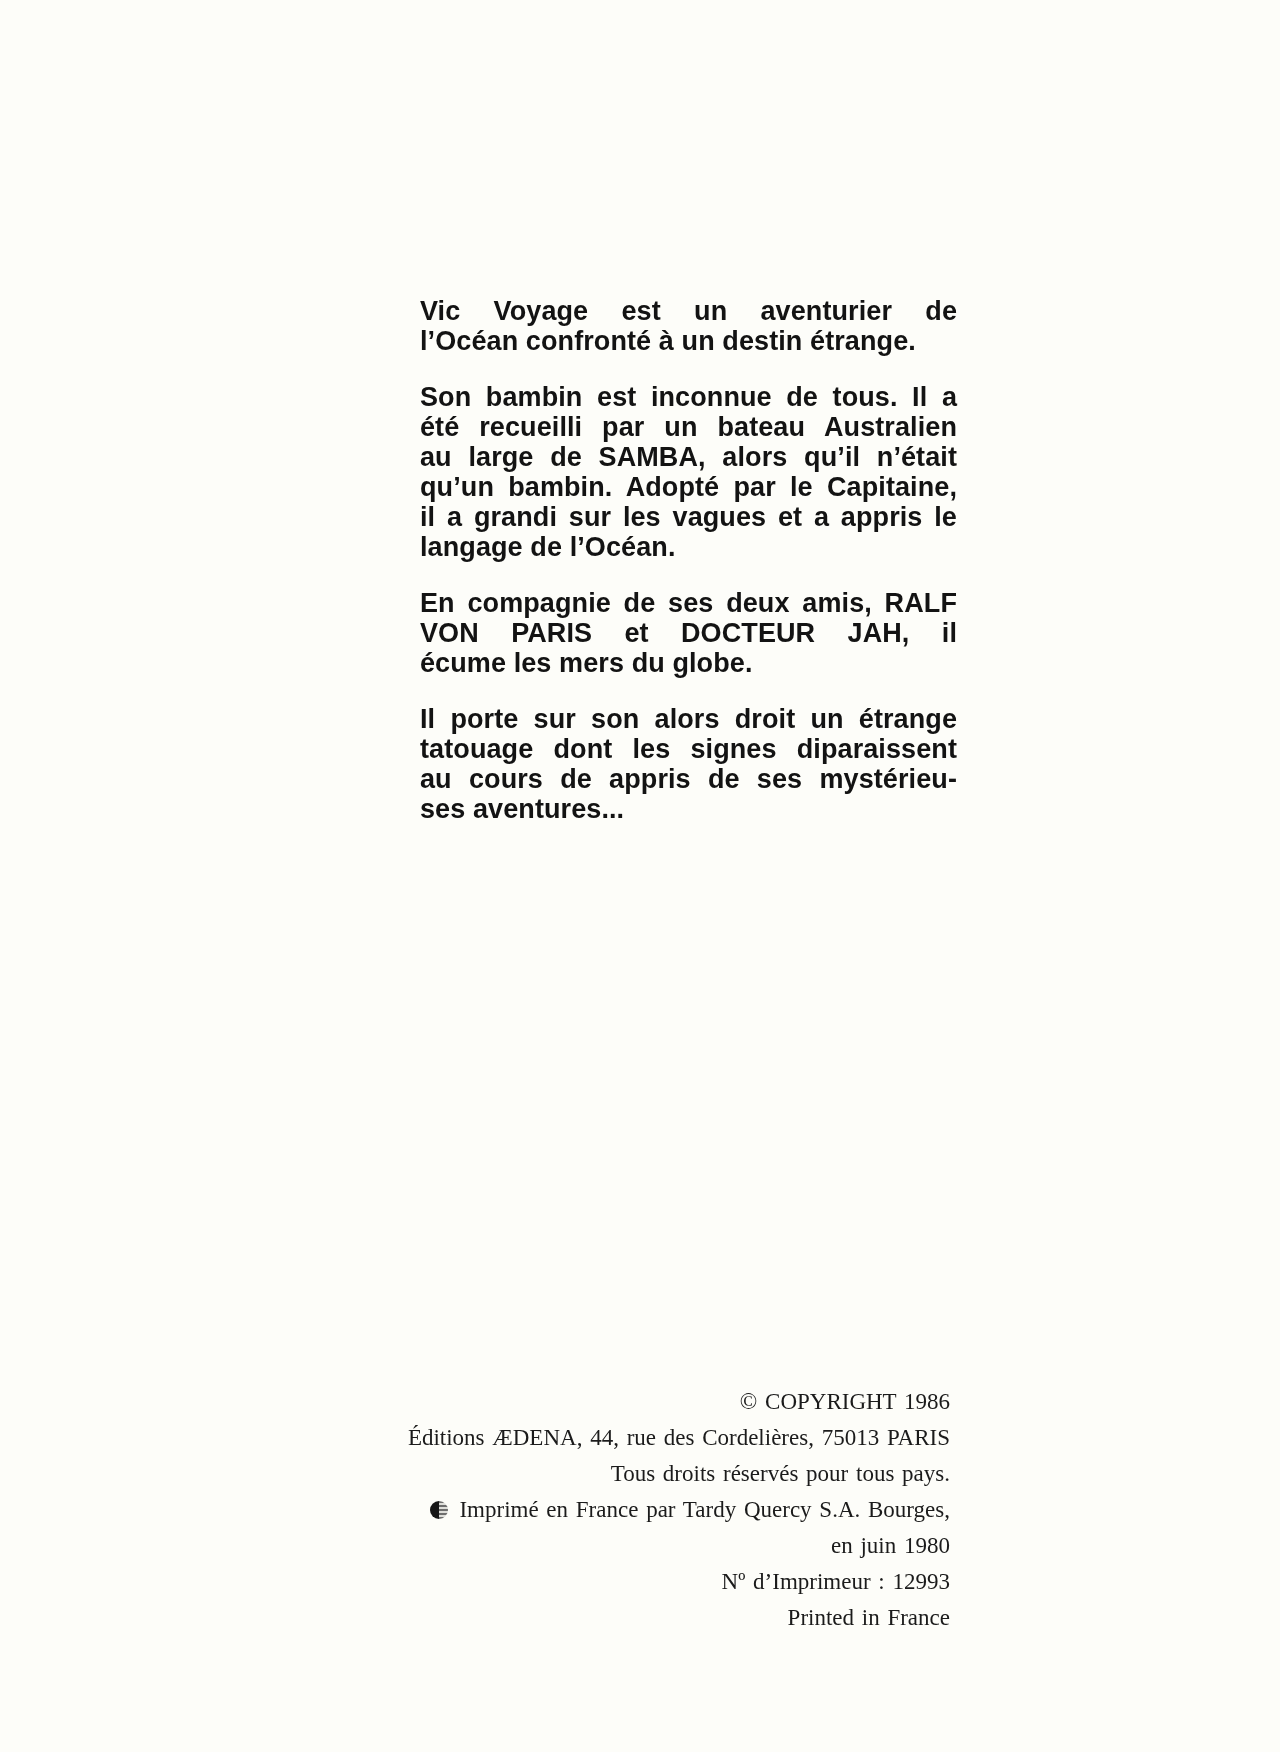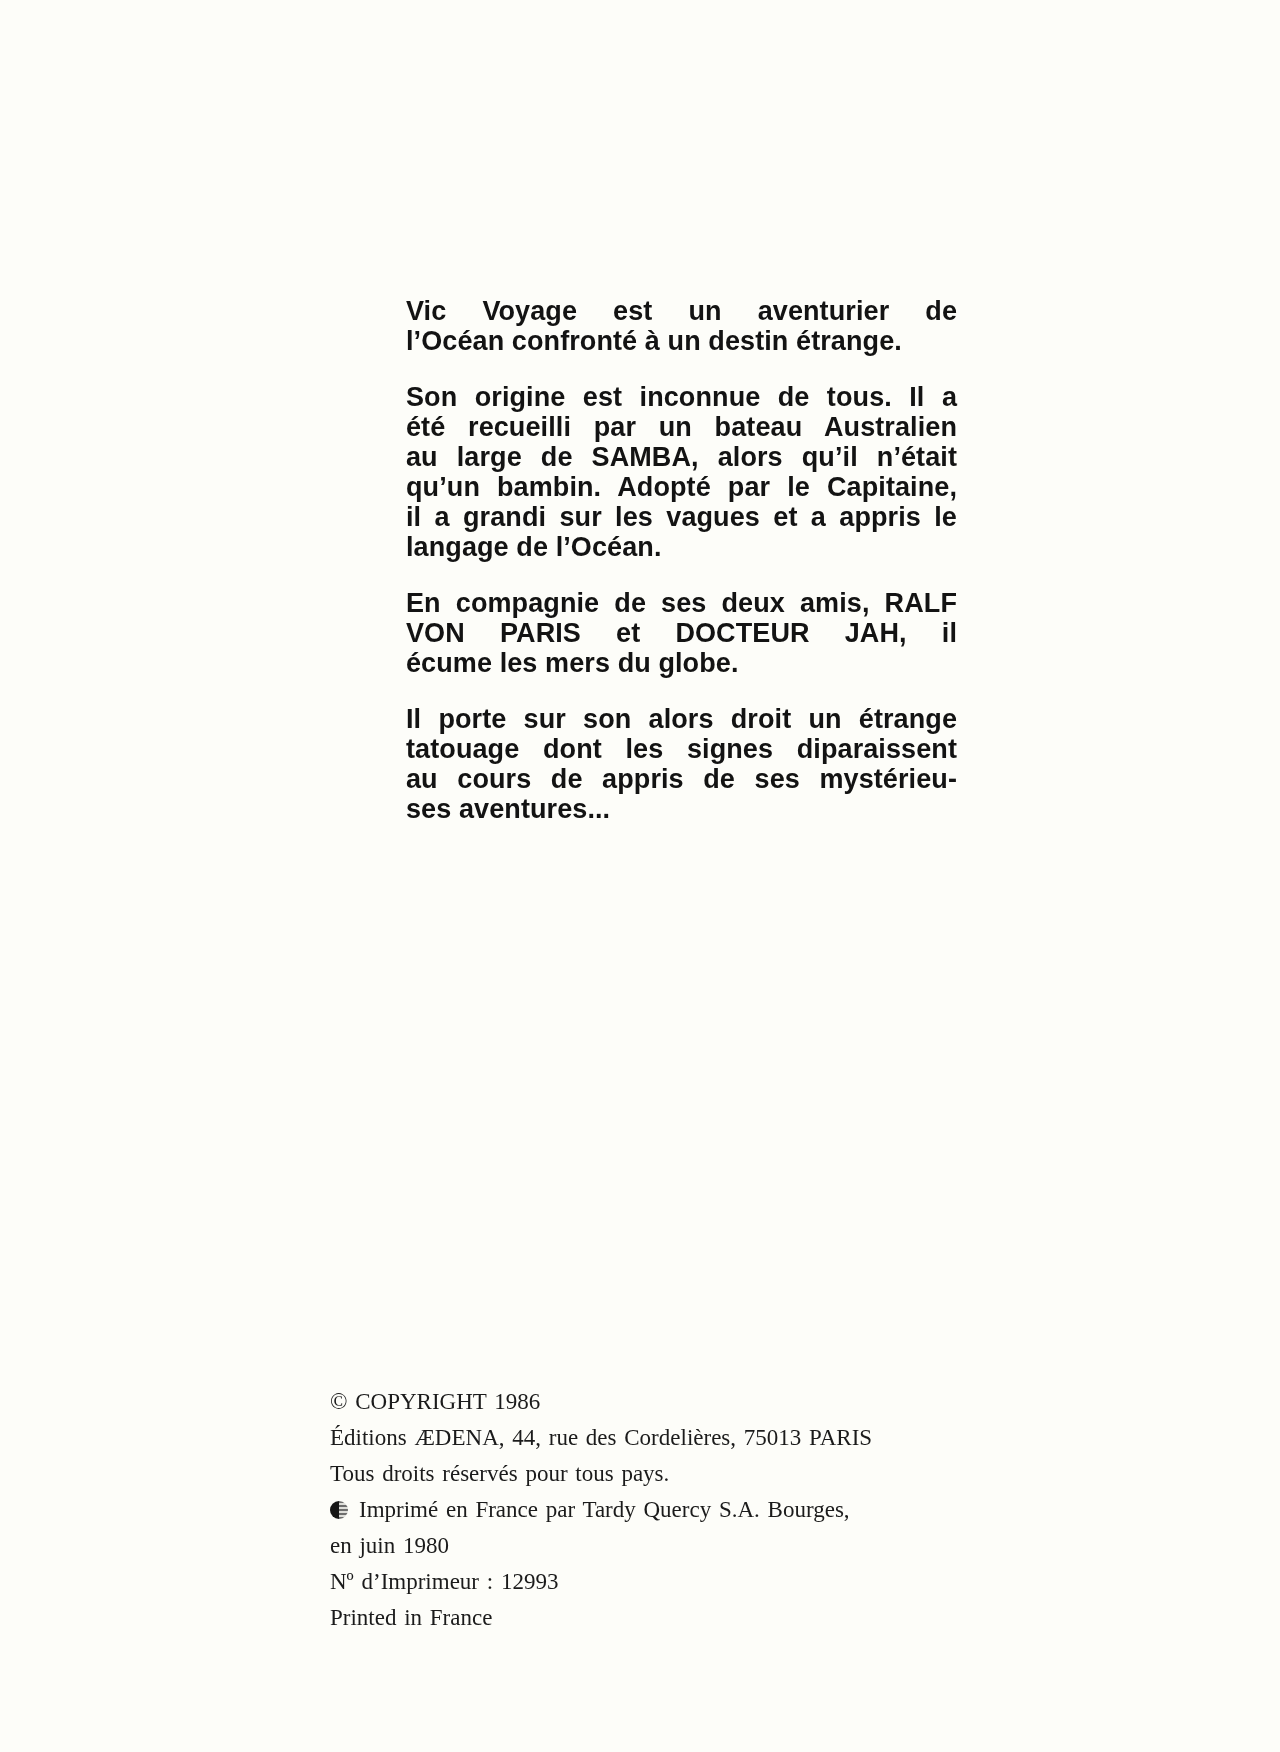--- a/index.html
+++ b/index.html
@@ -20,37 +20,37 @@
     left: 404px;
     top: 296px;
     width: 553px;
     font-family: "Liberation Sans", "DejaVu Sans", sans-serif;
     font-weight: 700;
     font-size: 27px;
     line-height: 30px;
     color: #131313;
     letter-spacing: 0.1px;
   }
-  .para { margin: 0 0 26px 2px; }
+  .para { margin: 0 0 26px 16px; }
   .para:last-child { margin-bottom: 0; }
   .line {
     text-align: justify;
     text-align-last: justify;
     white-space: normal;
   }
   .line.last {
     text-align-last: left;
   }
   
   .colophon {
     position: absolute;
     left: 330px;
     top: 1384px;
     width: 620px;
-    text-align: left;
+    text-align: right;
     font-family: "Liberation Serif", "DejaVu Serif", serif;
     font-size: 23px;
     line-height: 36px;
     color: #1b1b1b;
     word-spacing: 2px;
   }
   .c-line { white-space: nowrap; }
   
   .printer-mark {
     display: inline-block;
@@ -67,21 +67,21 @@
 </head>
 <body>
 
 <div class="page">
   <section class="synopsis" id="synopsis">
       <div class="para">
         <div class="line">Vic Voyage est un aventurier de</div>
         <div class="line last">l’Océan confronté à un destin étrange.</div>
       </div>
       <div class="para">
-        <div class="line">Son origine est inconnue de tous. Il a</div>
+        <div class="line">Son bambin est inconnue de tous. Il a</div>
         <div class="line">été recueilli par un bateau Australien</div>
         <div class="line">au large de SAMBA, alors qu’il n’était</div>
         <div class="line">qu’un bambin. Adopté par le Capitaine,</div>
         <div class="line">il a grandi sur les vagues et a appris le</div>
         <div class="line last">langage de l’Océan.</div>
       </div>
       <div class="para">
         <div class="line">En compagnie de ses deux amis, RALF</div>
         <div class="line">VON PARIS et DOCTEUR JAH, il</div>
         <div class="line last">écume les mers du globe.</div>

